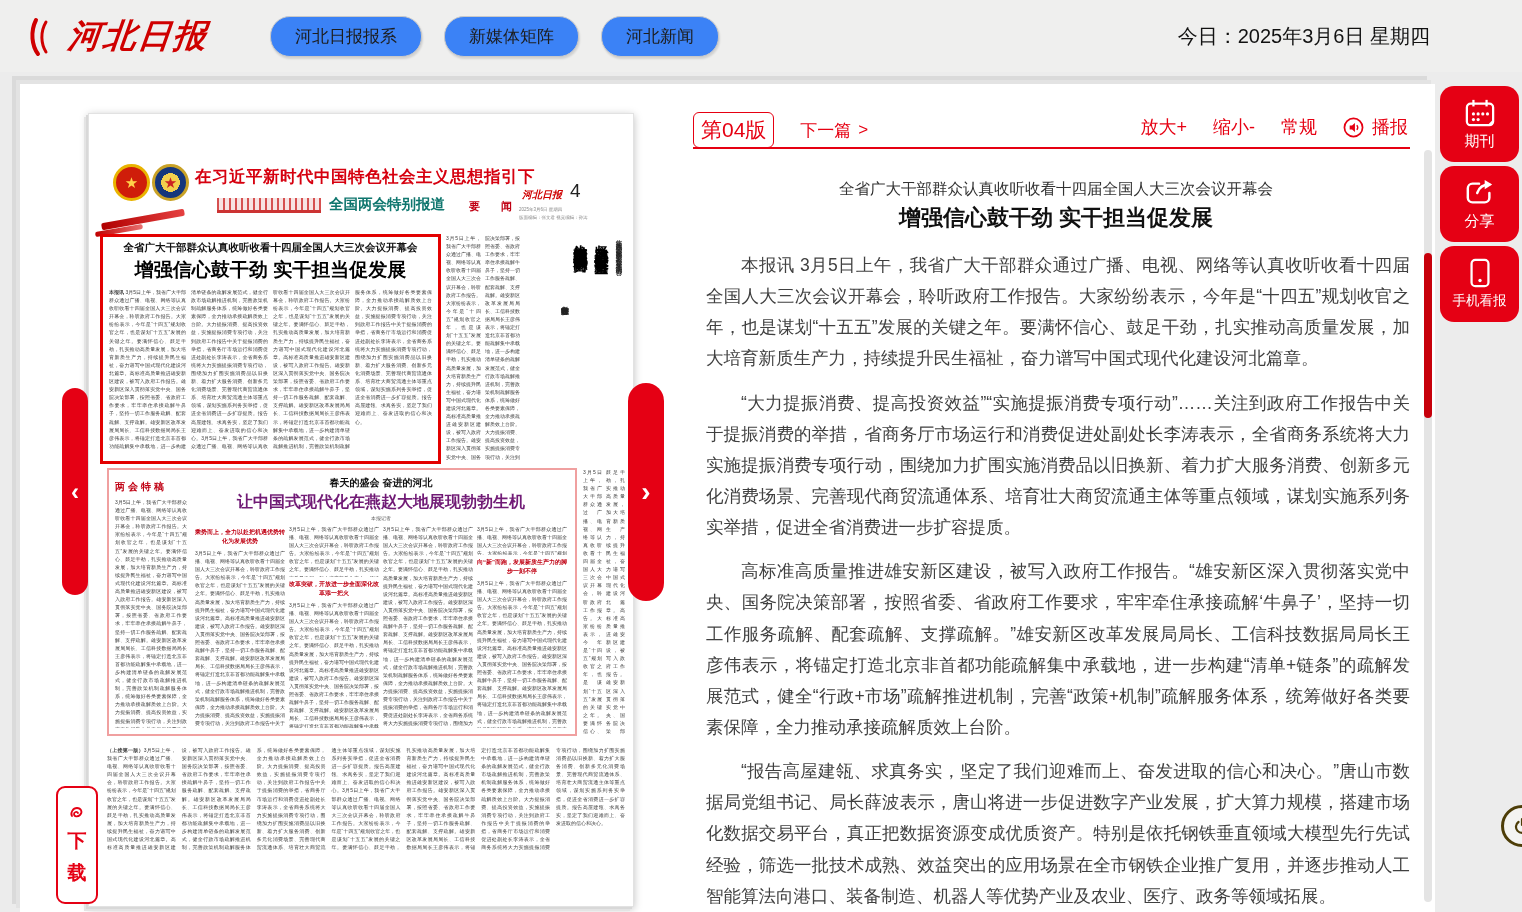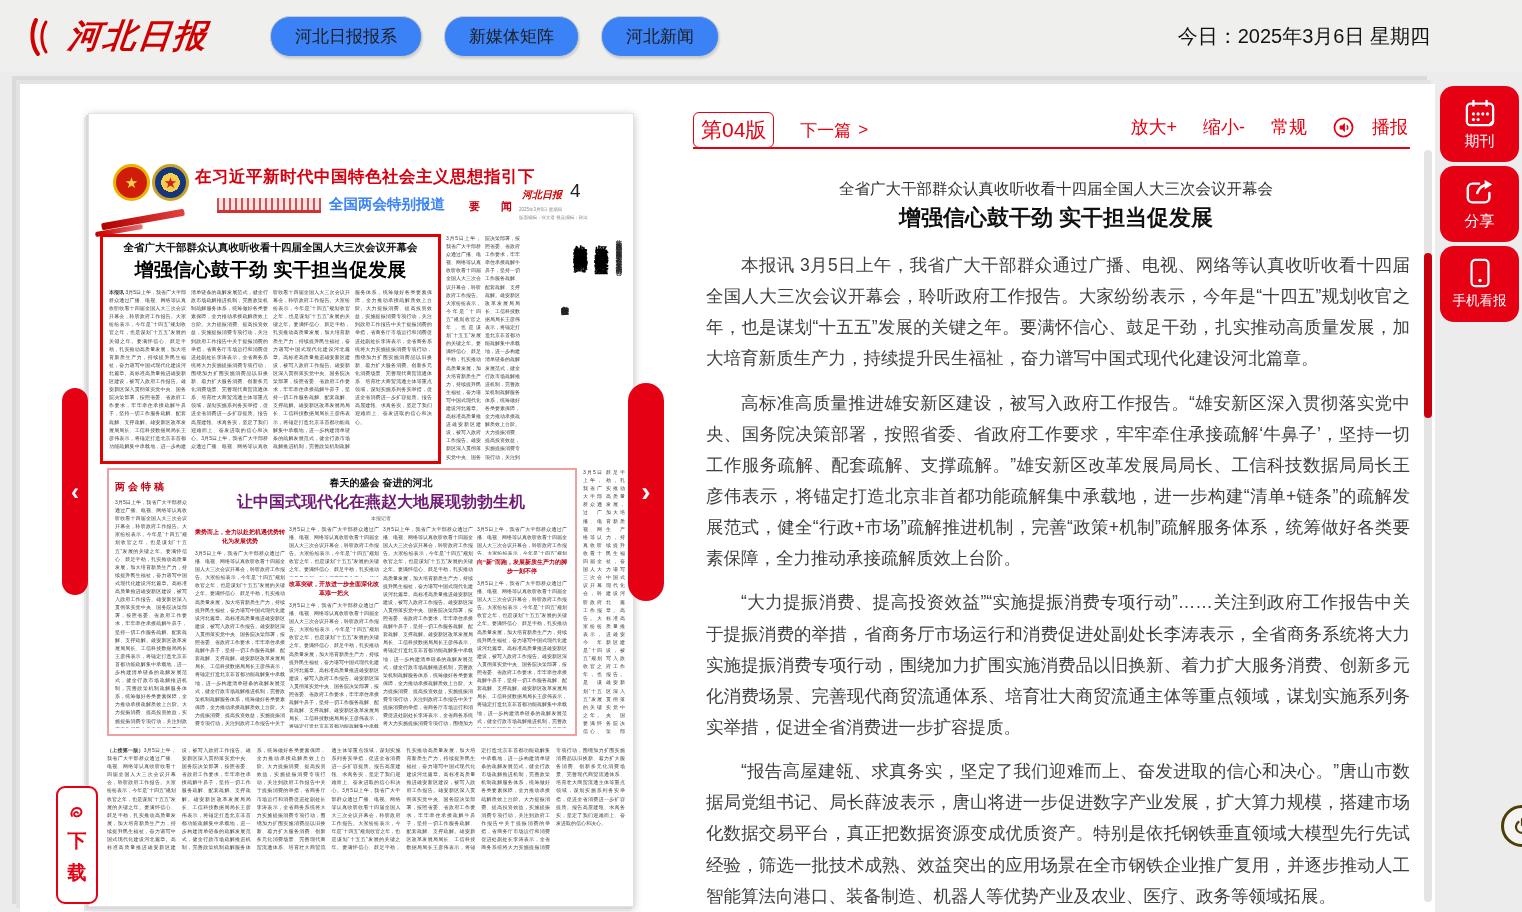--- a/index.html
+++ b/index.html
@@ -17,21 +17,21 @@
   .panel{position:absolute;left:20px;top:84px;width:1415px;height:828px;background:#fff;
          box-shadow:-4px -4px 0 #e3e3e3,-8px -8px 0 #dadada;}
   
   .paper{position:absolute;left:88px;top:113px;width:544px;height:792px;background:#fff;
          border:1px solid #e2e2e2;box-shadow:-2px 2px 0 #d8d8d8,-4px 4px 0 #e4e4e4,0 2px 8px rgba(0,0,0,.25);}
   .paper *{box-sizing:border-box;}
   .emblem{position:absolute;width:37px;height:37px;border-radius:50%;display:flex;align-items:center;justify-content:center;font-size:15px;}
   .slogan{position:absolute;left:106px;top:52px;width:340px;font-size:16.5px;font-weight:900;color:#d6000f;letter-spacing:0.5px;font-family:Liberation Mono, monospace;}
   .building{position:absolute;left:128px;top:84px;width:104px;height:15px;
             background:repeating-linear-gradient(90deg,#d65050 0 2px,#f7e3e3 2px 6px);border-bottom:3px solid #c33;}
-  .banner-t{position:absolute;left:240px;top:81px;font-size:14.5px;font-weight:900;color:#3b82f6;}
+  .banner-t{position:absolute;left:240px;top:81px;font-size:14.5px;font-weight:900;color:#0f766e;}
   .section-t{position:absolute;left:380px;top:85px;font-size:11px;font-weight:bold;color:#c00013;letter-spacing:9px;}
   .mlogo{position:absolute;left:433px;top:74px;font-size:10px;font-weight:900;font-style:italic;color:#cf0000;
          font-family:"Liberation Serif","DejaVu Serif",serif;}
   .pageno{position:absolute;left:481px;top:66px;font-size:19px;color:#222;}
   .dateline{position:absolute;left:430px;top:92px;width:100px;font-size:4.5px;color:#888;line-height:1.7;}
   .stroke1{position:absolute;left:12px;top:102px;width:84px;height:7px;background:linear-gradient(90deg,#b00000,#e54040);transform:rotate(-10deg);border-radius:2px;}
   .stroke2{position:absolute;left:6px;top:114px;width:48px;height:5px;background:linear-gradient(90deg,#c00000,#e87070);transform:rotate(-10deg);border-radius:2px;}
   .leadbox{position:absolute;left:11px;top:120px;width:341px;height:230px;border:3px solid #e30000;padding:4px 6px;background:#fff;}
   .lead-k{font-size:10.5px;font-weight:bold;color:#111;text-align:center;white-space:nowrap;}
   .lead-h{font-size:19px;font-weight:900;color:#000;text-align:center;margin:2px 0 5px;}
@@ -188,37 +188,37 @@
     <span class="badge">第04版</span>
     <span class="nextlink">
       <span>下一篇</span>
       <span>&gt;</span>
     </span>
   </div>
   <div class="toolbar-right">
     <span>放大+</span>
     <span>缩小-</span>
     <span>常规</span>
-    <span style="display:flex;align-items:center;gap:18px;">
+    <span style="display:flex;align-items:center;gap:8px;">
       <svg width="21" height="21" viewBox="0 0 22 22">
         <circle cx="11" cy="11" r="9.5" stroke="#e60012" stroke-width="1.8" fill="none"></circle>
         <path d="M7 9 v4 h2.5 l3 2.8 V6.2 L9.5 9 Z" fill="#e60012"></path>
         <path d="M14.5 8.5 a4 4 0 0 1 0 5" stroke="#e60012" stroke-width="1.4" fill="none"></path>
       </svg>
       <span>播报</span>
     </span>
   </div>
   <div class="tdivider"></div>
 
   <div class="r-kicker">全省广大干部群众认真收听收看十四届全国人大三次会议开幕会</div>
   <div class="r-headline">增强信心鼓干劲 实干担当促发展</div>
   <div class="r-body">
     <p>本报讯 3月5日上午，我省广大干部群众通过广播、电视、网络等认真收听收看十四届全国人大三次会议开幕会，聆听政府工作报告。大家纷纷表示，今年是“十四五”规划收官之年，也是谋划“十五五”发展的关键之年。要满怀信心、鼓足干劲，扎实推动高质量发展，加大培育新质生产力，持续提升民生福祉，奋力谱写中国式现代化建设河北篇章。</p>
+    <p>“大力提振消费、提高投资效益”“实施提振消费专项行动”……关注到政府工作报告中关于提振消费的举措，省商务厅市场运行和消费促进处副处长李涛表示，全省商务系统将大力实施提振消费专项行动，围绕加力扩围实施消费品以旧换新、着力扩大服务消费、创新多元化消费场景、完善现代商贸流通体系、培育壮大商贸流通主体等重点领域，谋划实施系列务实举措，促进全省消费进一步扩容提质。</p>
     <p>高标准高质量推进雄安新区建设，被写入政府工作报告。“雄安新区深入贯彻落实党中央、国务院决策部署，按照省委、省政府工作要求，牢牢牵住承接疏解‘牛鼻子’，坚持一切工作服务疏解、配套疏解、支撑疏解。”雄安新区改革发展局局长、工信科技数据局局长王彦伟表示，将锚定打造北京非首都功能疏解集中承载地，进一步构建“清单+链条”的疏解发展范式，健全“行政+市场”疏解推进机制，完善“政策+机制”疏解服务体系，统筹做好各类要素保障，全力推动承接疏解质效上台阶。</p>
-    <p>“大力提振消费、提高投资效益”“实施提振消费专项行动”……关注到政府工作报告中关于提振消费的举措，省商务厅市场运行和消费促进处副处长李涛表示，全省商务系统将大力实施提振消费专项行动，围绕加力扩围实施消费品以旧换新、着力扩大服务消费、创新多元化消费场景、完善现代商贸流通体系、培育壮大商贸流通主体等重点领域，谋划实施系列务实举措，促进全省消费进一步扩容提质。</p>
     <p>“报告高屋建瓴、求真务实，坚定了我们迎难而上、奋发进取的信心和决心。”唐山市数据局党组书记、局长薛波表示，唐山将进一步促进数字产业发展，扩大算力规模，搭建市场化数据交易平台，真正把数据资源变成优质资产。特别是依托钢铁垂直领域大模型先行先试经验，筛选一批技术成熟、效益突出的应用场景在全市钢铁企业推广复用，并逐步推动人工智能算法向港口、装备制造、机器人等优势产业及农业、医疗、政务等领域拓展。</p>
 
   </div>
 
   <div class="scrolltrack">
     <div class="scrollthumb"></div>
   </div>
 
   <div class="side-btn" style="top:86px;">
     <svg width="32" height="30" viewBox="0 0 34 32">

